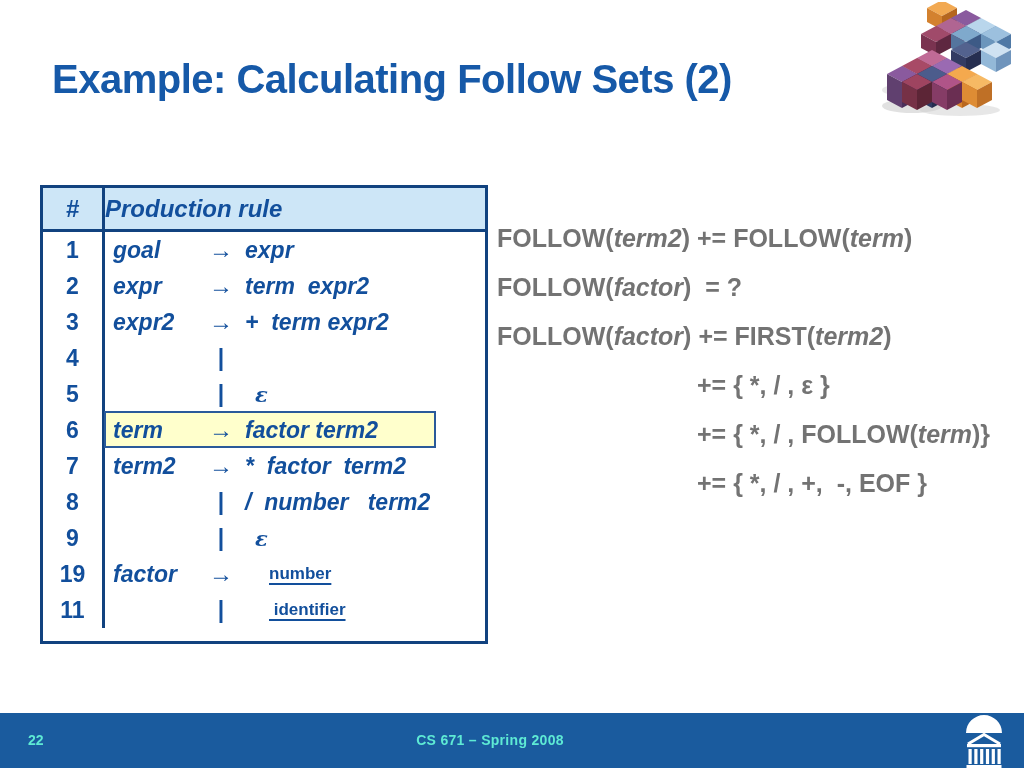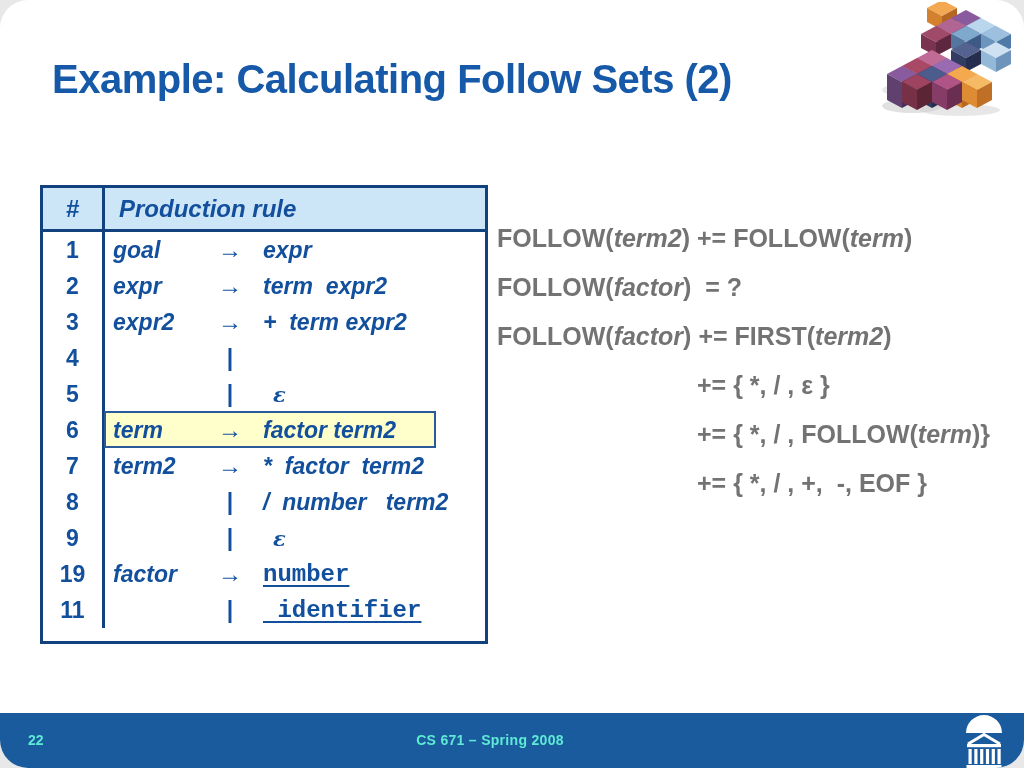--- a/index.html
+++ b/index.html
@@ -1,45 +1,45 @@
 <!DOCTYPE html>
 <html><head>
 <meta charset="utf-8">
 <style>
   html,body{margin:0;padding:0;background:#e8e8e8;}
   .slide{position:relative;width:1024px;height:768px;background:#ffffff;overflow:hidden;
-         font-family:"Liberation Sans",sans-serif;border-radius:28px;}
+         font-family:"Liberation Sans",sans-serif;}
 
   
   .title{position:absolute;left:52px;top:30px;font-size:40px;font-weight:700;
          color:#1659a8;letter-spacing:-0.5px;white-space:nowrap;}
 
   
   .cubes{position:absolute;left:882px;top:2px;}
 
   
   .ptable{position:absolute;left:40px;top:185px;width:448px;height:459px;
           border:3px solid #11427f;box-sizing:border-box;color:#124f9c;background:#fff;}
   .thead{display:flex;height:44px;background:#cde6f7;border-bottom:3px solid #11427f;
          font-style:italic;font-weight:700;font-size:24px;box-sizing:border-box;}
   .numcol{width:62px;flex:none;border-right:3px solid #11427f;text-align:center;box-sizing:border-box;}
   .thead .numcol{line-height:41px;}
-  .rulehead{flex:1;padding-left:14px;line-height:41px;}
+  .rulehead{flex:1;line-height:41px;}
   .trow{display:flex;height:36px;font-weight:700;font-size:23px;}
   .trow .numcol{line-height:36px;font-style:normal;}
   .rulecell{flex:1;position:relative;padding-left:8px;display:flex;align-items:center;
-            font-style:italic;white-space:pre;gap:9px;}
+            font-style:italic;white-space:pre;}
   .rulecell>span{position:relative;z-index:1;}
   .lhs{width:86px;flex:none;}
   .op{width:44px;flex:none;text-align:center;font-style:normal;}
   .op.arrow{font-weight:400;font-size:24px;}
   .rhs{padding-left:2px;}
   .eps{font-family:"DejaVu Serif",serif;font-size:21px;font-weight:600;padding-left:12px;}
-  .mono{font-family:Liberation Mono, monospace;font-size:24px;font-style:normal;
-        text-decoration:underline;text-decoration-thickness:2px;text-underline-offset:4px;}
+  .mono{font-family:Liberation Sans, sans-serif;font-size:17px;font-style:normal;
+        text-decoration:underline;text-decoration-thickness:2px;text-underline-offset:4px;margin-left:24px;}
   .hlbox{position:absolute;left:-1px;top:-1px;width:332px;height:37px;background:#ffffcc;
          border:2px solid #2a5a9a;box-sizing:border-box;z-index:0;}
 
   
   .follow{position:absolute;left:497px;top:214px;width:527px;color:#737373;
           font-weight:700;font-size:25px;}
   .fline{height:49px;line-height:49px;white-space:pre;}
   .fline .it{font-style:italic;}
   .fline.indent{padding-left:200px;}
 

